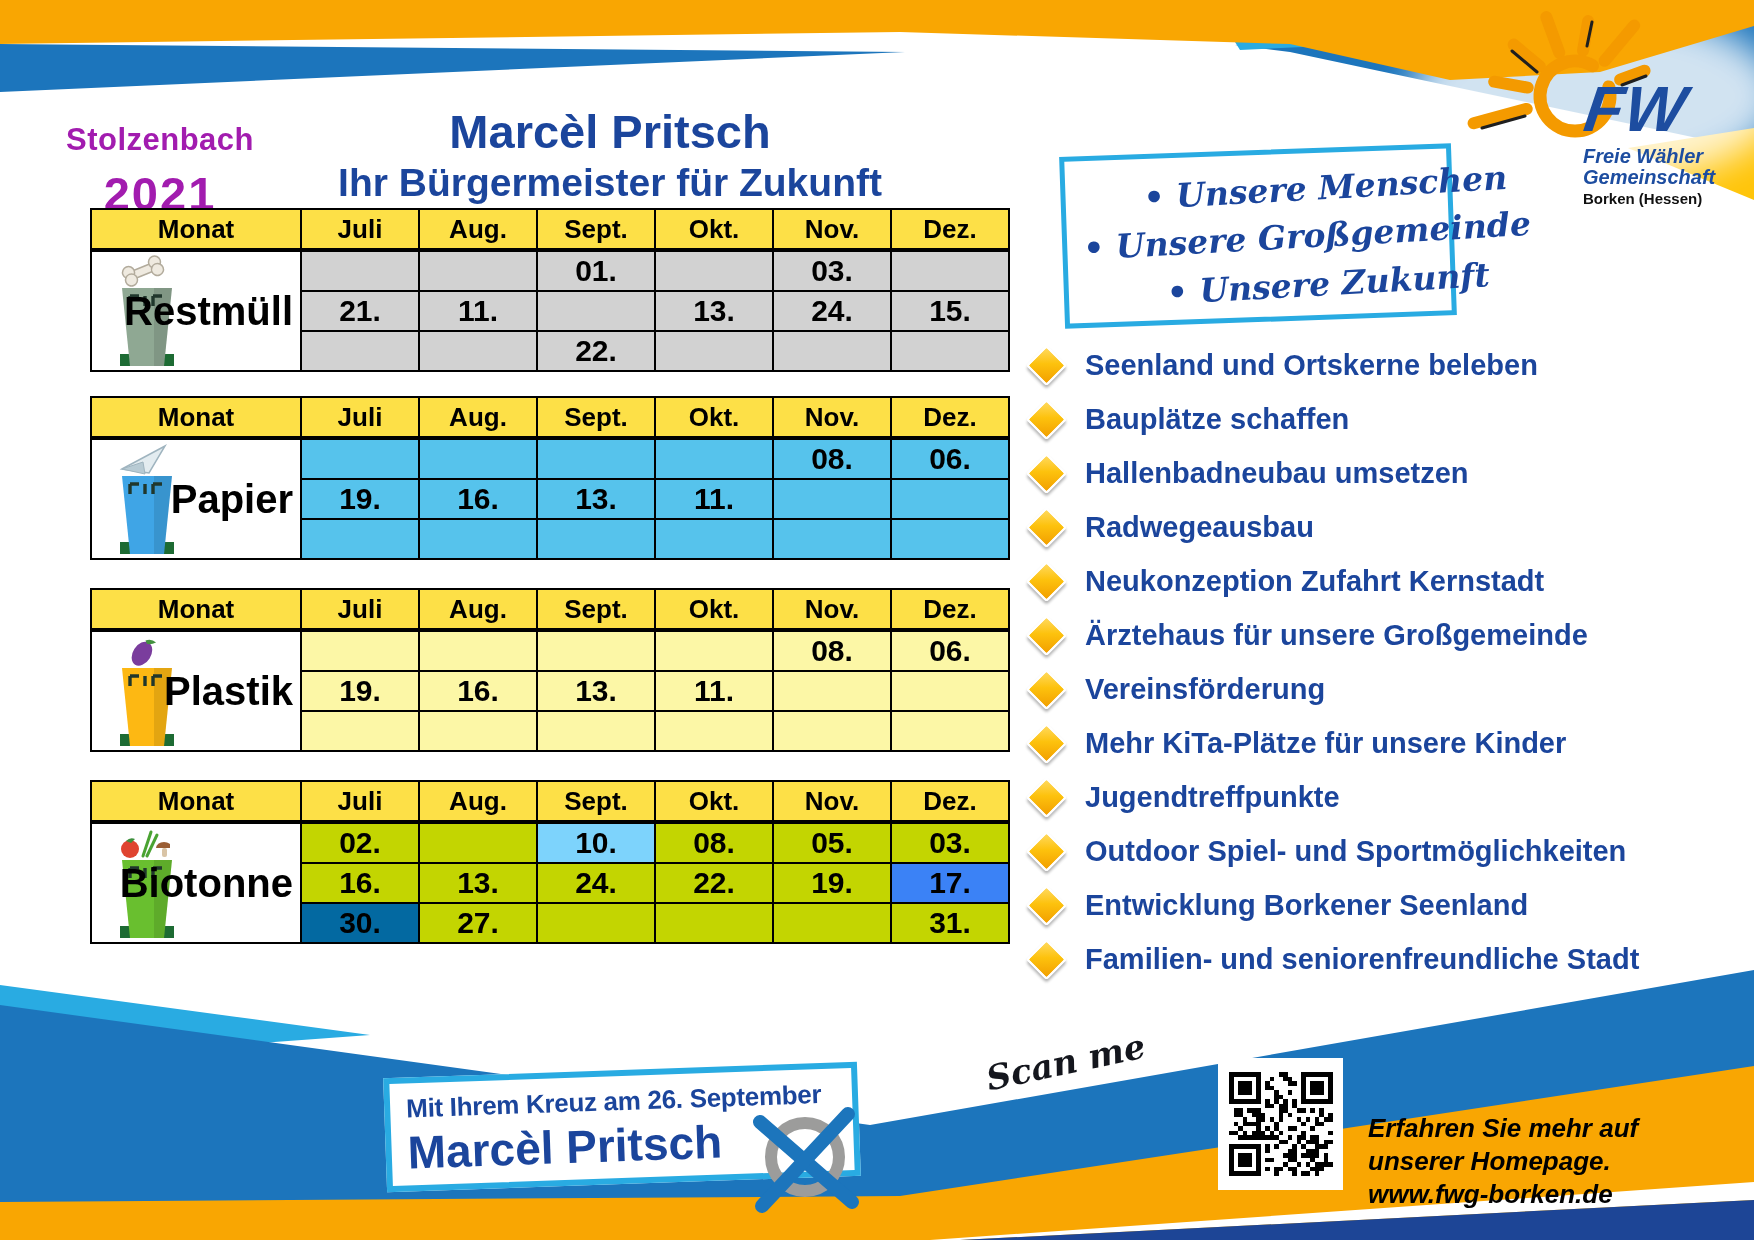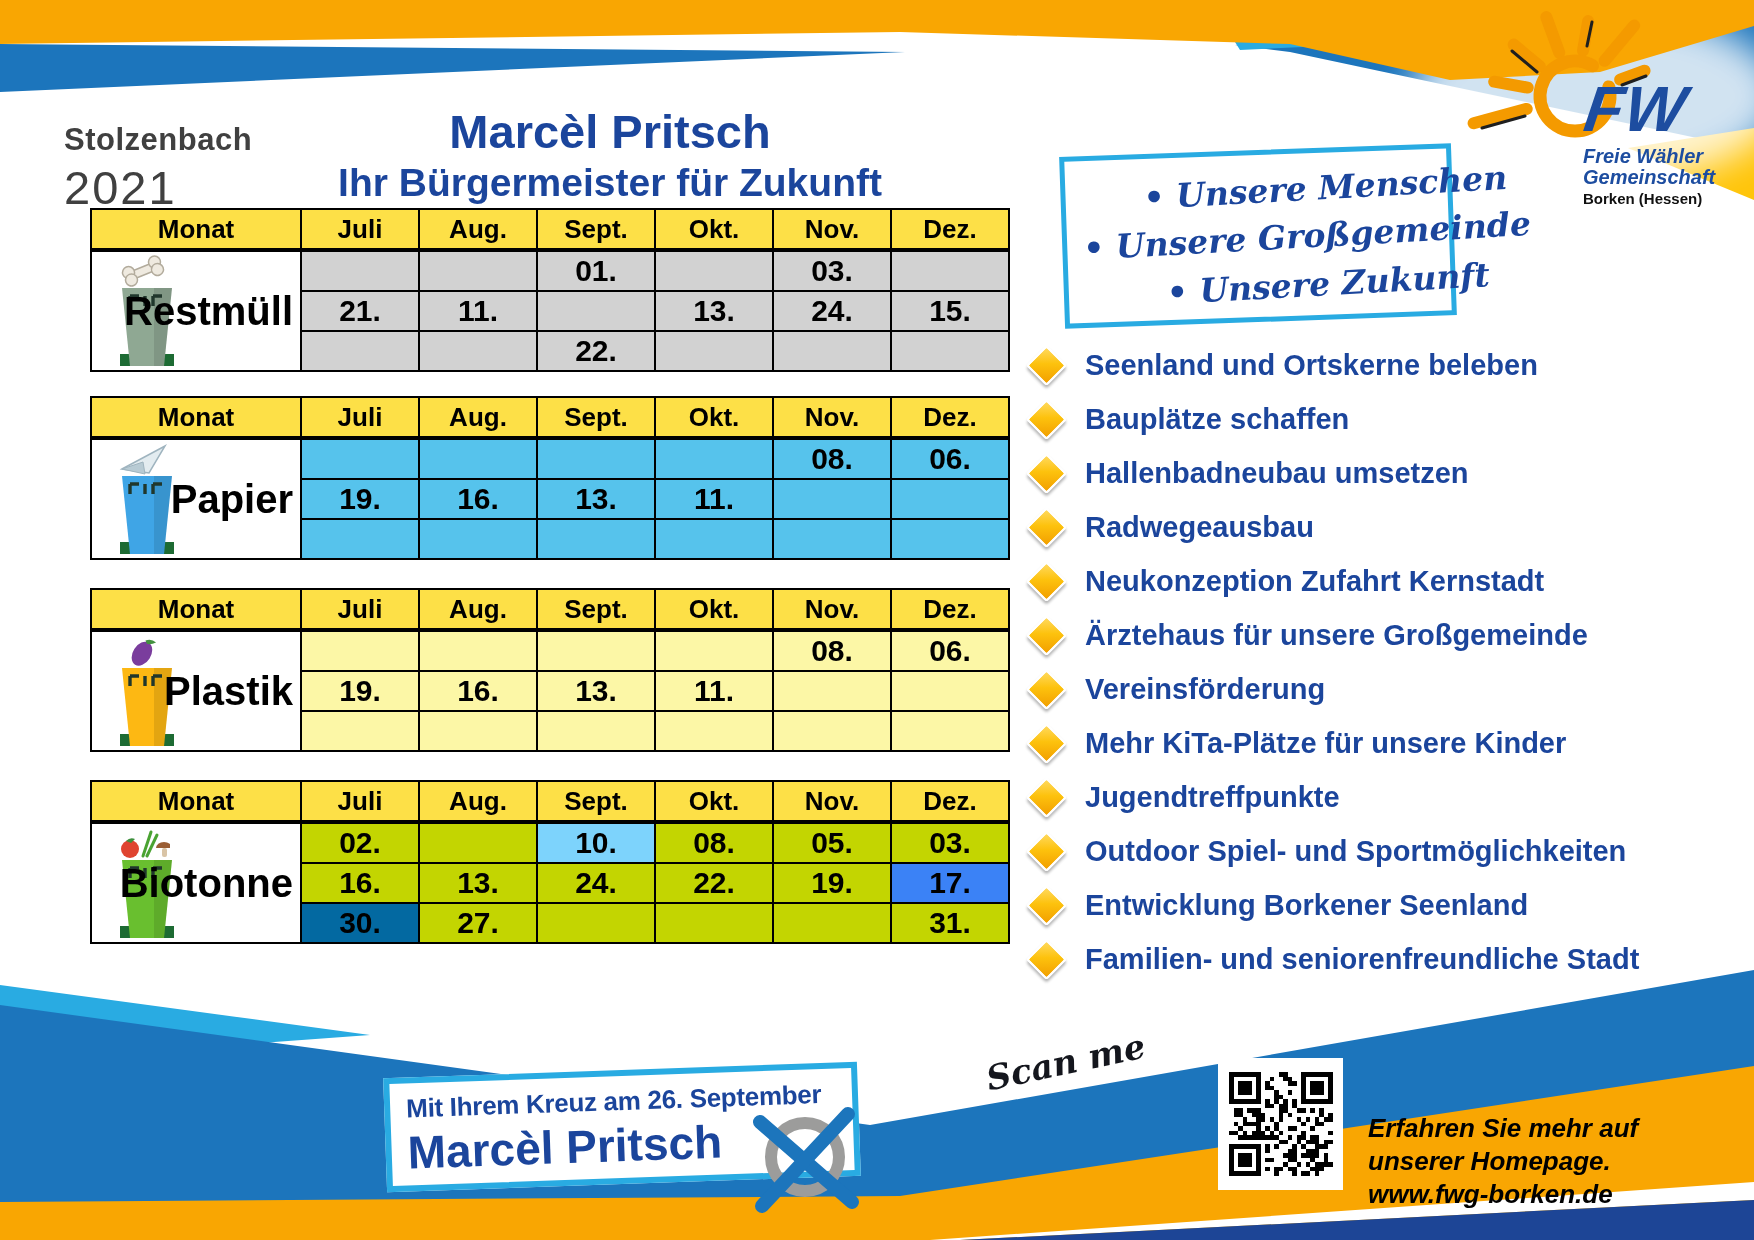--- a/index.html
+++ b/index.html
@@ -4,23 +4,23 @@
 <style>
   html,body{margin:0;padding:0;background:#888;}
   #canvas{
     position:relative;width:1754px;height:1240px;background:#fff;overflow:hidden;
     font-family:"Liberation Sans",sans-serif;
   }
   #bg{position:absolute;left:0;top:0;z-index:0;}
   .layer{position:absolute;z-index:2;}
 
   
-  .place-block{left:64px;top:122px;width:210px;color:#404040;}
+  .place-block{left:55px;top:122px;width:210px;text-align:center;color:#a21caf;}
   .place-name{font-size:31px;font-weight:bold;letter-spacing:.5px;}
-  .place-year{font-size:47px;font-weight:normal;letter-spacing:2px;margin-top:2px;}
+  .place-year{font-size:47px;font-weight:bold;letter-spacing:2px;margin-top:8px;}
   .title-block{left:270px;top:104px;width:680px;text-align:center;color:#1b459c;}
   .title-line1{font-size:47px;font-weight:bold;}
   .title-line2{font-size:39px;font-weight:bold;margin-top:2px;}
 
   
   .cal{position:absolute;left:90px;width:918px;border-collapse:collapse;table-layout:fixed;background:#fff;z-index:2;}
   .cal col.c-label{width:210px;}
   .cal col.c-m{width:118px;}
   .cal th,.cal td{border:2.5px solid #000;height:38px;padding:0;text-align:center;vertical-align:middle;overflow:hidden;}
   .cal th{font-size:26px;font-weight:bold;background:#fde047;color:#000;border-bottom-width:4px;}

